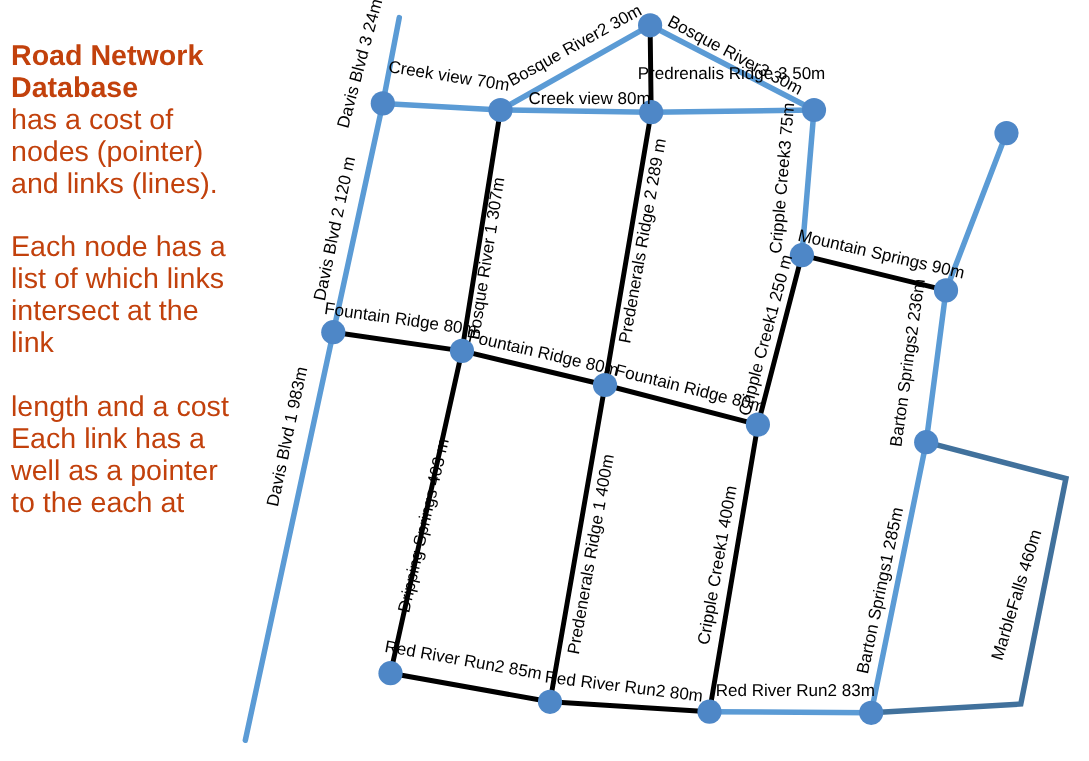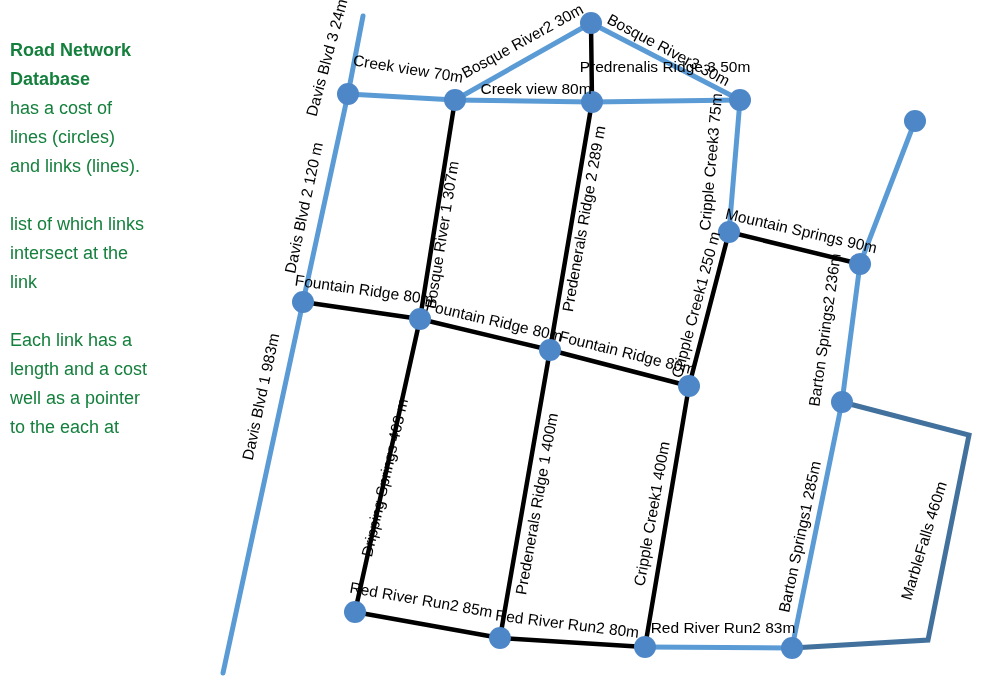--- a/index.html
+++ b/index.html
@@ -1,19 +1,19 @@
 <!DOCTYPE html>
 <html><head>
 <meta charset="utf-8">
 <style>
   html,body{margin:0;padding:0;background:#fff;}
   body{width:990px;height:692px;position:relative;overflow:hidden;
        font-family:"Liberation Sans",sans-serif;}
   .panel{position:absolute;left:10px;top:36px;width:240px;
-         font-size:18px;line-height:29px;color:#15803d;}
+         font-size:26px;line-height:29px;color:#c2410c;}
   .panel .line{white-space:nowrap;}
   .panel .line.bold{font-weight:bold;}
   .panel .line.blank{height:29px;}
   svg{position:absolute;left:0;top:0;}
   text{font-family:"Liberation Sans",sans-serif;font-size:15.5px;fill:#000;}
 </style>
 </head>
 <body>
 
 <svg width="990" height="692" viewBox="0 0 990 692">
@@ -85,24 +85,25 @@
     <text transform="translate(567,625) rotate(7)" text-anchor="middle" dominant-baseline="middle">Red River Run2 80m</text>
     <text transform="translate(723,629) rotate(0)" text-anchor="middle" dominant-baseline="middle">Red River Run2 83m</text>
     <text transform="translate(801,537) rotate(-78)" text-anchor="middle" dominant-baseline="middle">Barton Springs1 285m</text>
     <text transform="translate(925,541) rotate(-73)" text-anchor="middle" dominant-baseline="middle">MarbleFalls 460m</text>
   </svg>
 
 <div class="panel">
     <div class="line bold">Road Network</div>
     <div class="line bold">Database</div>
     <div class="line">has a cost of</div>
-    <div class="line">lines (circles)</div>
+    <div class="line">nodes (pointer)</div>
     <div class="line">and links (lines).</div>
     <div class="line blank"></div>
+    <div class="line">Each node has a</div>
     <div class="line">list of which links</div>
     <div class="line">intersect at the</div>
     <div class="line">link</div>
     <div class="line blank"></div>
+    <div class="line">length and a cost</div>
     <div class="line">Each link has a</div>
-    <div class="line">length and a cost</div>
     <div class="line">well as a pointer</div>
     <div class="line">to the each at</div>
   </div>
 
 </body></html>

